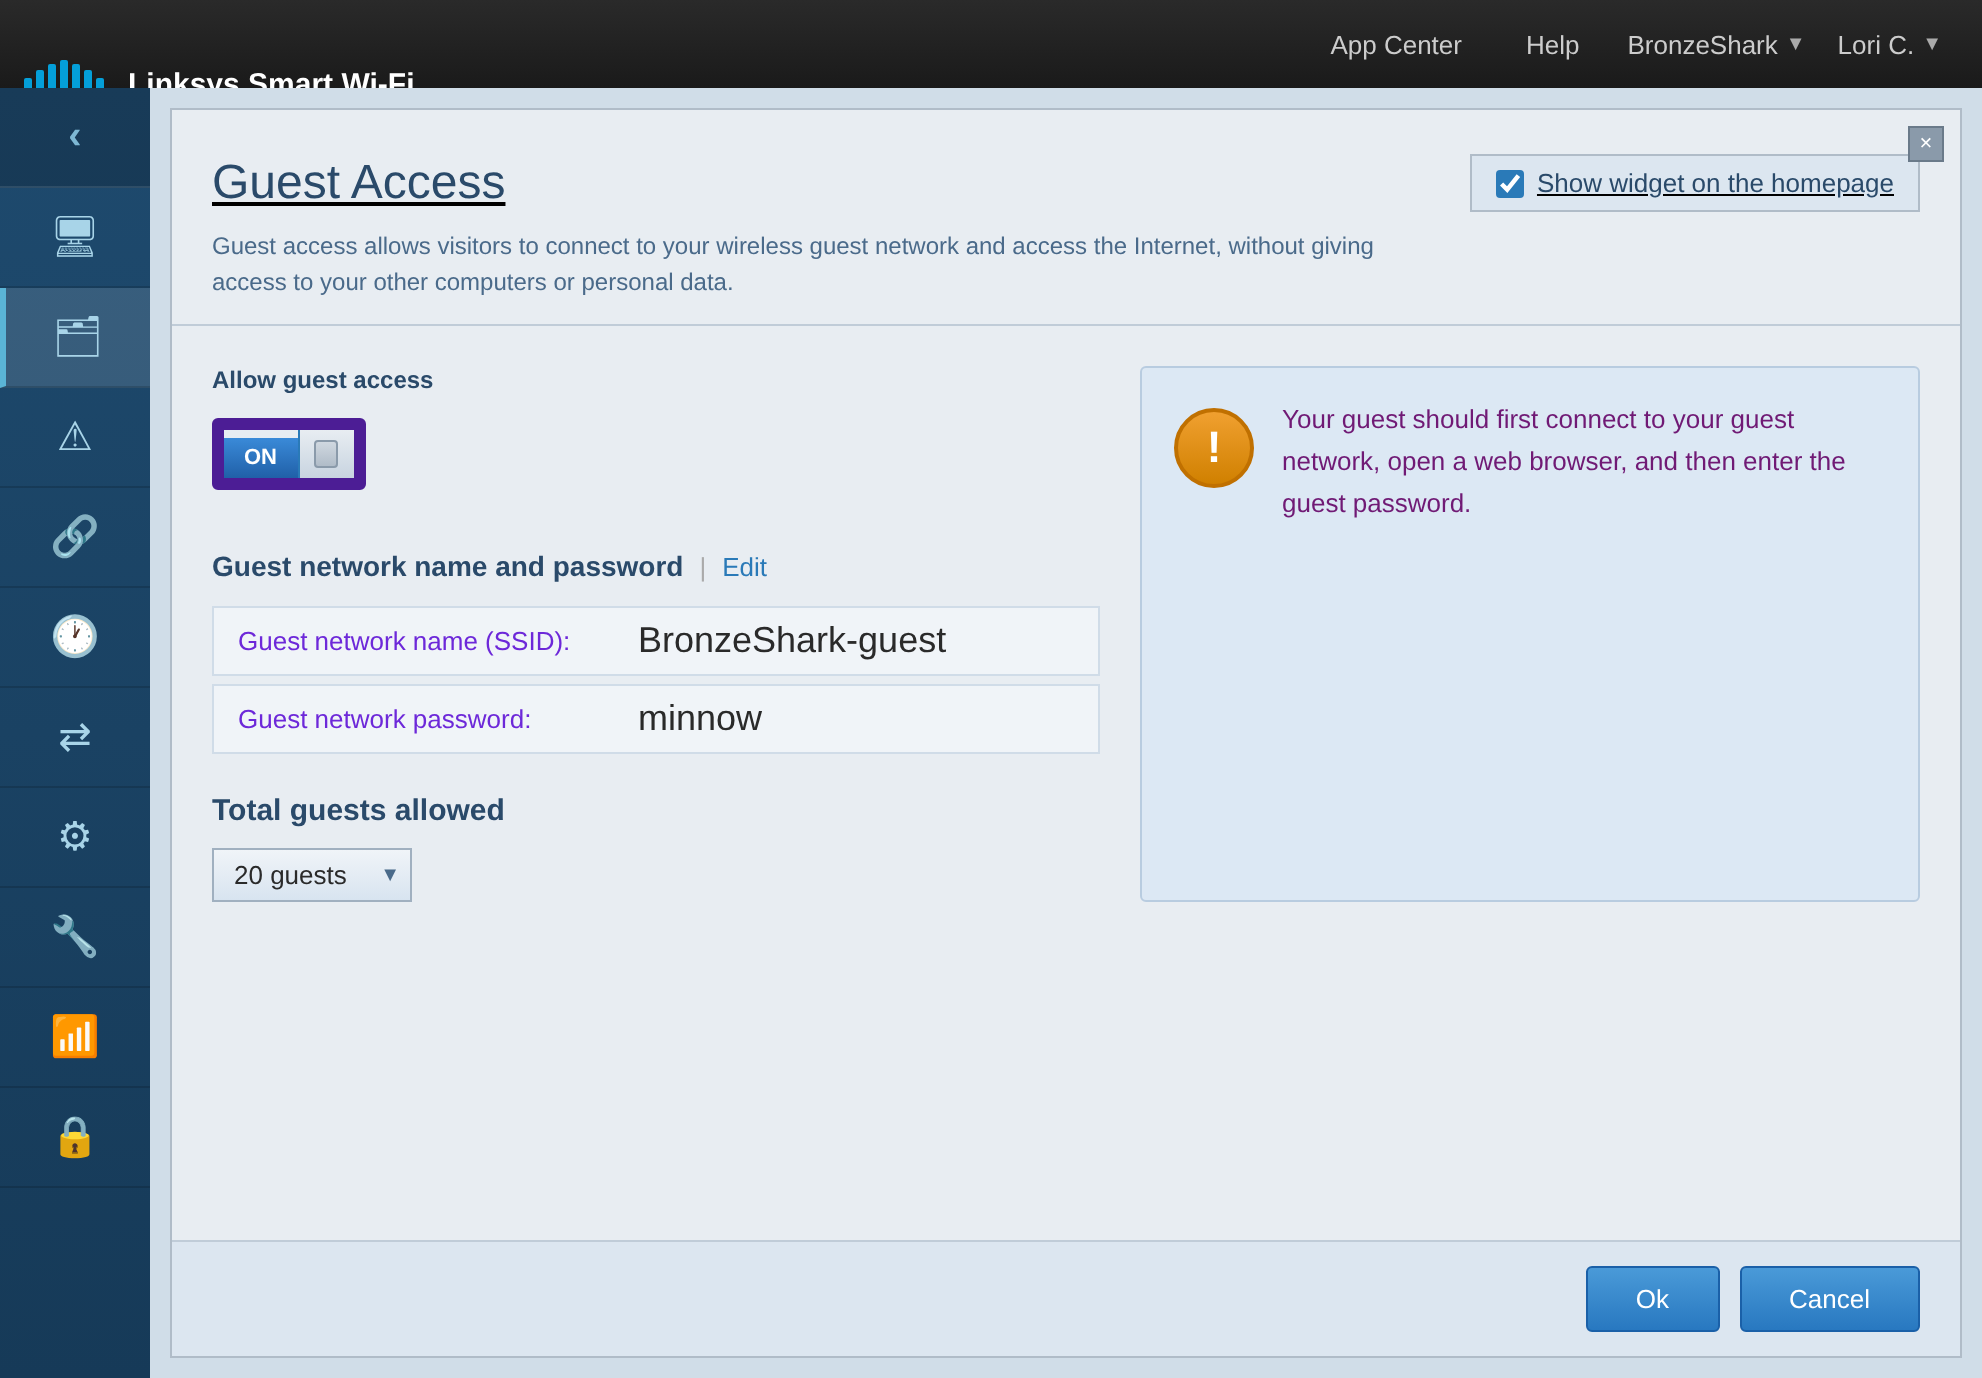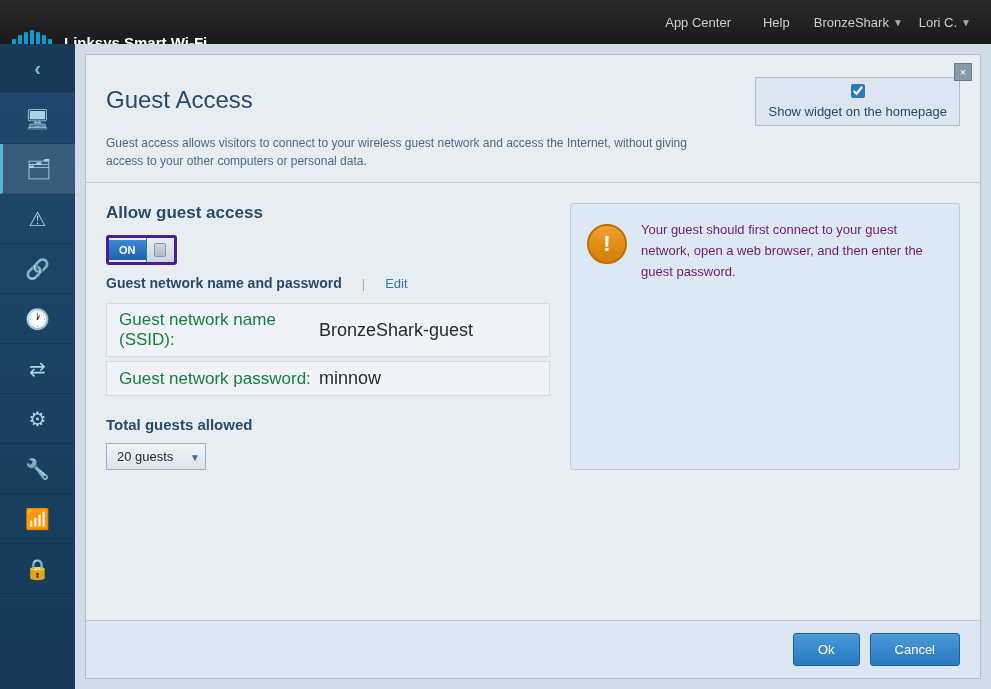--- a/index.html
+++ b/index.html
@@ -160,40 +160,40 @@
       color: #fff;
       z-index: 10;
     }
     .panel-header {
       padding: 18px 20px 12px 20px;
       border-bottom: 1px solid #c0ccd8;
       background: #e8edf2;
     }
     .panel-header-top {
       display: flex;
-      align-items: center;
+      align-items: flex-end;
       justify-content: space-between;
       margin-bottom: 8px;
+      text-decoration: underline;
     }
     .panel-title {
       font-size: 24px;
       color: #2a4a6a;
       font-weight: normal;
     }
     .widget-checkbox-container {
       display: flex;
       align-items: center;
       gap: 6px;
       border: 1px solid #b0bcc8;
       background: #dce6f0;
       padding: 6px 12px;
       cursor: pointer;
       white-space: nowrap;
       margin-top: 4px;
-      flex-direction: column;
     }
     .widget-checkbox {
       width: 14px;
       height: 14px;
       accent-color: #2a7ab8;
     }
     .widget-label {
       font-size: 13px;
       color: #2a4a6a;
     }
@@ -206,21 +206,21 @@
 
     
     .panel-body {
       padding: 20px;
       flex: 1;
       overflow-y: auto;
     }
 
     
     .section-title {
-      font-size: 17px;
+      font-size: 12px;
       color: #2a4a6a;
       font-weight: bold;
       margin-bottom: 12px;
     }
     .main-grid {
       display: flex;
       gap: 20px;
       margin-bottom: 24px;
     }
     .left-col { flex: 1; }
@@ -231,26 +231,26 @@
       border-radius: 3px;
       padding: 16px;
       display: flex;
       align-items: flex-start;
       gap: 14px;
     }
 
     
     .toggle-switch {
       display: inline-flex;
-      align-items: center;
-      border: 3px solid #4c1d95;
+      align-items: flex-end;
+      border: 6px solid #4c1d95;
       border-radius: 3px;
       overflow: hidden;
       cursor: pointer;
-      margin-bottom: 6px;
+      margin-bottom: 26px;
     }
     .toggle-on {
       background: linear-gradient(180deg, #3a8ad8 0%, #2060a8 100%);
       color: #fff;
       font-size: 11px;
       font-weight: bold;
       padding: 4px 10px;
     }
     .toggle-handle {
       background: linear-gradient(180deg, #e8edf2 0%, #c8d4e0 100%);
@@ -269,21 +269,21 @@
       border-radius: 2px;
     }
 
     
     .network-info-section {
       margin-top: 4px;
     }
     .network-section-header {
       display: flex;
       align-items: center;
-      gap: 20px;
+      gap: 8px;
       margin-bottom: 12px;
     }
     .network-section-title {
       font-size: 14px;
       color: #2a4a6a;
       font-weight: bold;
     }
     .edit-link {
       color: #2a7ab8;
       font-size: 13px;
@@ -293,22 +293,22 @@
     .edit-separator { color: #aaa; font-size: 13px; }
     .network-row {
       display: flex;
       align-items: center;
       padding: 6px 12px;
       background: #f0f4f8;
       border: 1px solid #d0dce8;
       margin-bottom: 4px;
     }
     .network-row-label {
-      font-size: 17px;
-      color: #15803d;
+      font-size: 13px;
+      color: #6d28d9;
       width: 200px;
     }
     .network-row-value {
       font-size: 18px;
       color: #2a2a2a;
     }
 
     
     .guests-section {
       margin-top: 20px;

